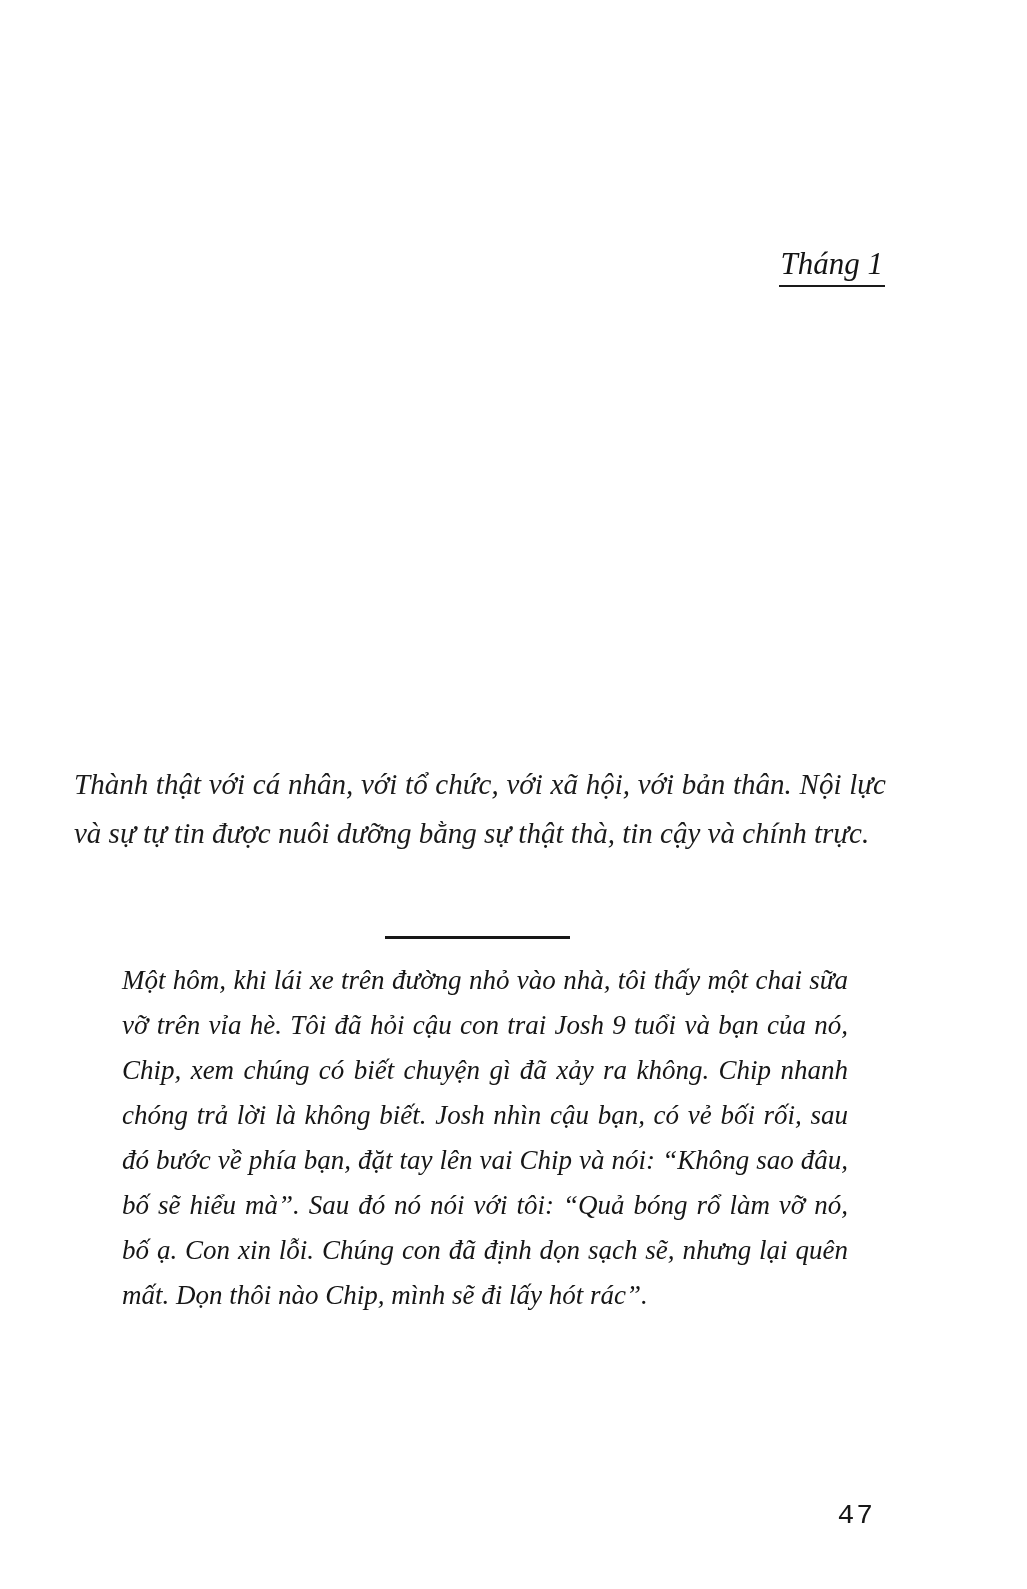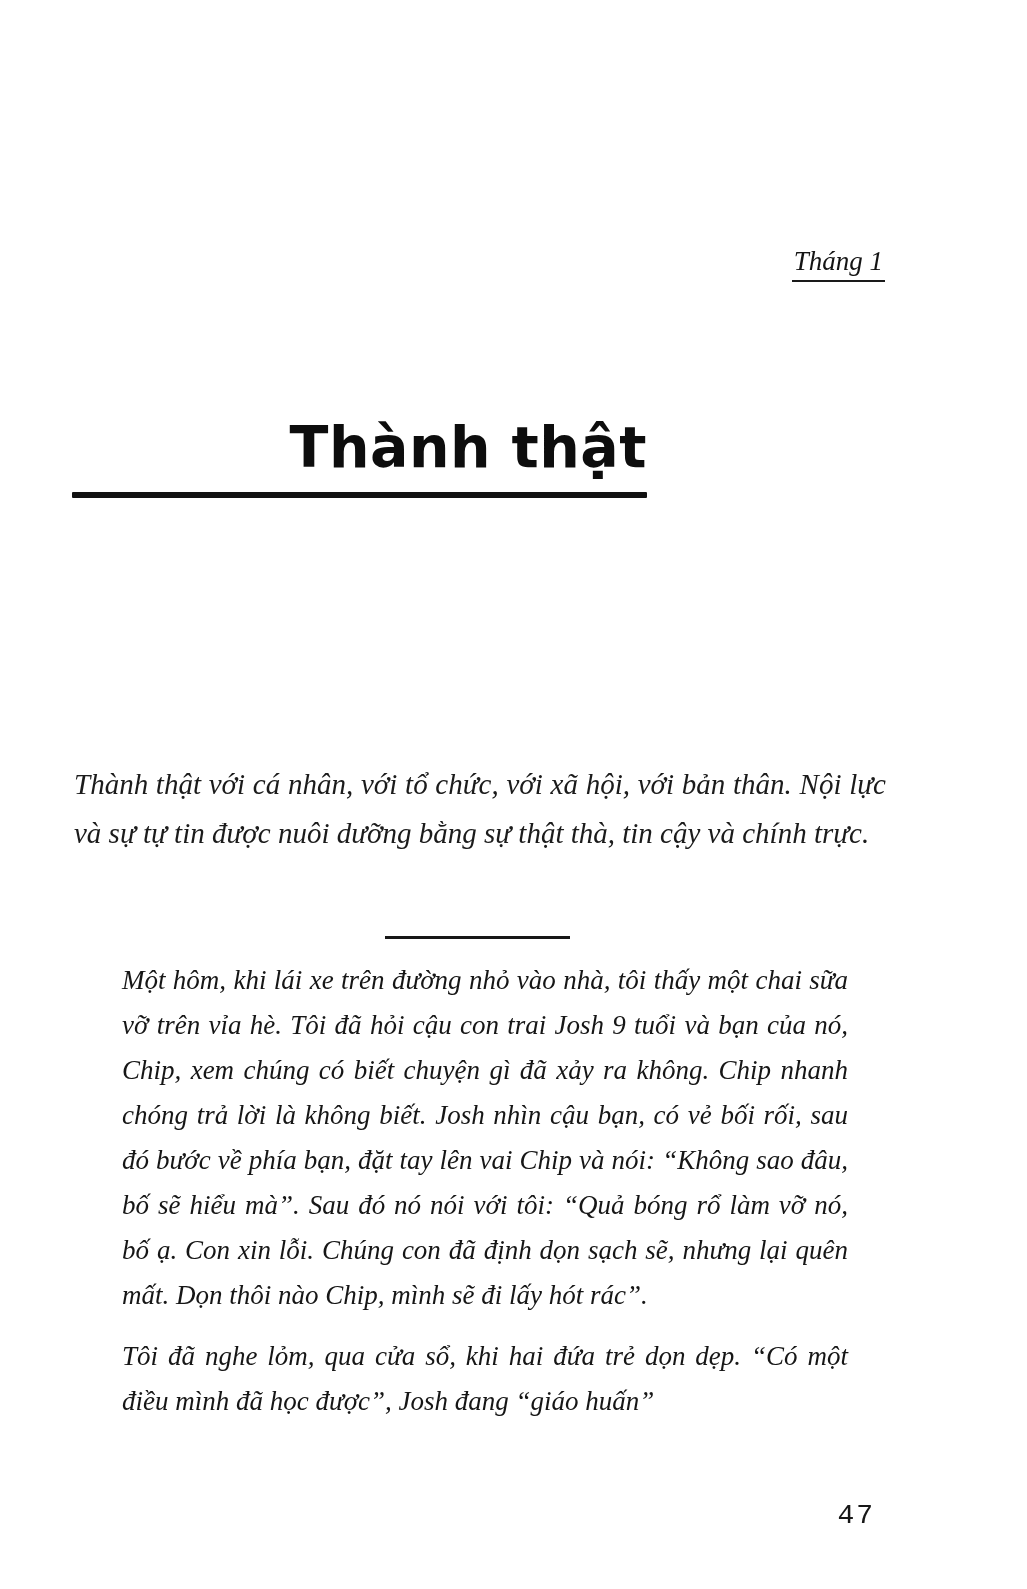--- a/index.html
+++ b/index.html
@@ -16,21 +16,21 @@
     color: #141414;
     overflow: hidden;
     font-family: "Liberation Serif", serif;
   }
   .running-head {
     position: absolute;
     top: 246px;
     right: 142px;
     font-family: "Liberation Serif", serif;
     font-style: italic;
-    font-size: 27px;
+    font-size: 31px;
     border-bottom: 2px solid #1a1a1a;
     padding: 0 2px 3px 2px;
     margin-left: 44px;
   }
   .title-wrap {
     position: absolute;
     left: 72px;
     top: 414px;
     width: 575px;
     text-align: right;
@@ -94,29 +94,24 @@
     color: #171717;
   }
 </style>
 </head>
 <body>
 
 <div class="page">
 
   <div class="running-head">Tháng 1</div>
 
-  <div class="title-wrap">
-    <div class="chapter-title">Thành thật</div>
-    <div class="title-rule"></div>
-  </div>
 
   <div class="epigraph">Thành thật với cá nhân, với tổ chức, với xã hội, với bản thân. Nội lực và sự tự tin được nuôi dưỡng bằng sự thật thà, tin cậy và chính trực.</div>
 
   <div class="section-divider"></div>
 
   <div class="body-text">
     <p>Một hôm, khi lái xe trên đường nhỏ vào nhà, tôi thấy một chai sữa vỡ trên vỉa hè. Tôi đã hỏi cậu con trai Josh 9 tuổi và bạn của nó, Chip, xem chúng có biết chuyện gì đã xảy ra không. Chip nhanh chóng trả lời là không biết. Josh nhìn cậu bạn, có vẻ bối rối, sau đó bước về phía bạn, đặt tay lên vai Chip và nói: “Không sao đâu, bố sẽ hiểu mà”. Sau đó nó nói với tôi: “Quả bóng rổ làm vỡ nó, bố ạ. Con xin lỗi. Chúng con đã định dọn sạch sẽ, nhưng lại quên mất. Dọn thôi nào Chip, mình sẽ đi lấy hót rác”.</p>
-    <p>Tôi đã nghe lỏm, qua cửa sổ, khi hai đứa trẻ dọn dẹp. “Có một điều mình đã học được”, Josh đang “giáo huấn”</p>
   </div>
 
   <div class="page-number">47</div>
 
 </div>
 
 </body></html>

